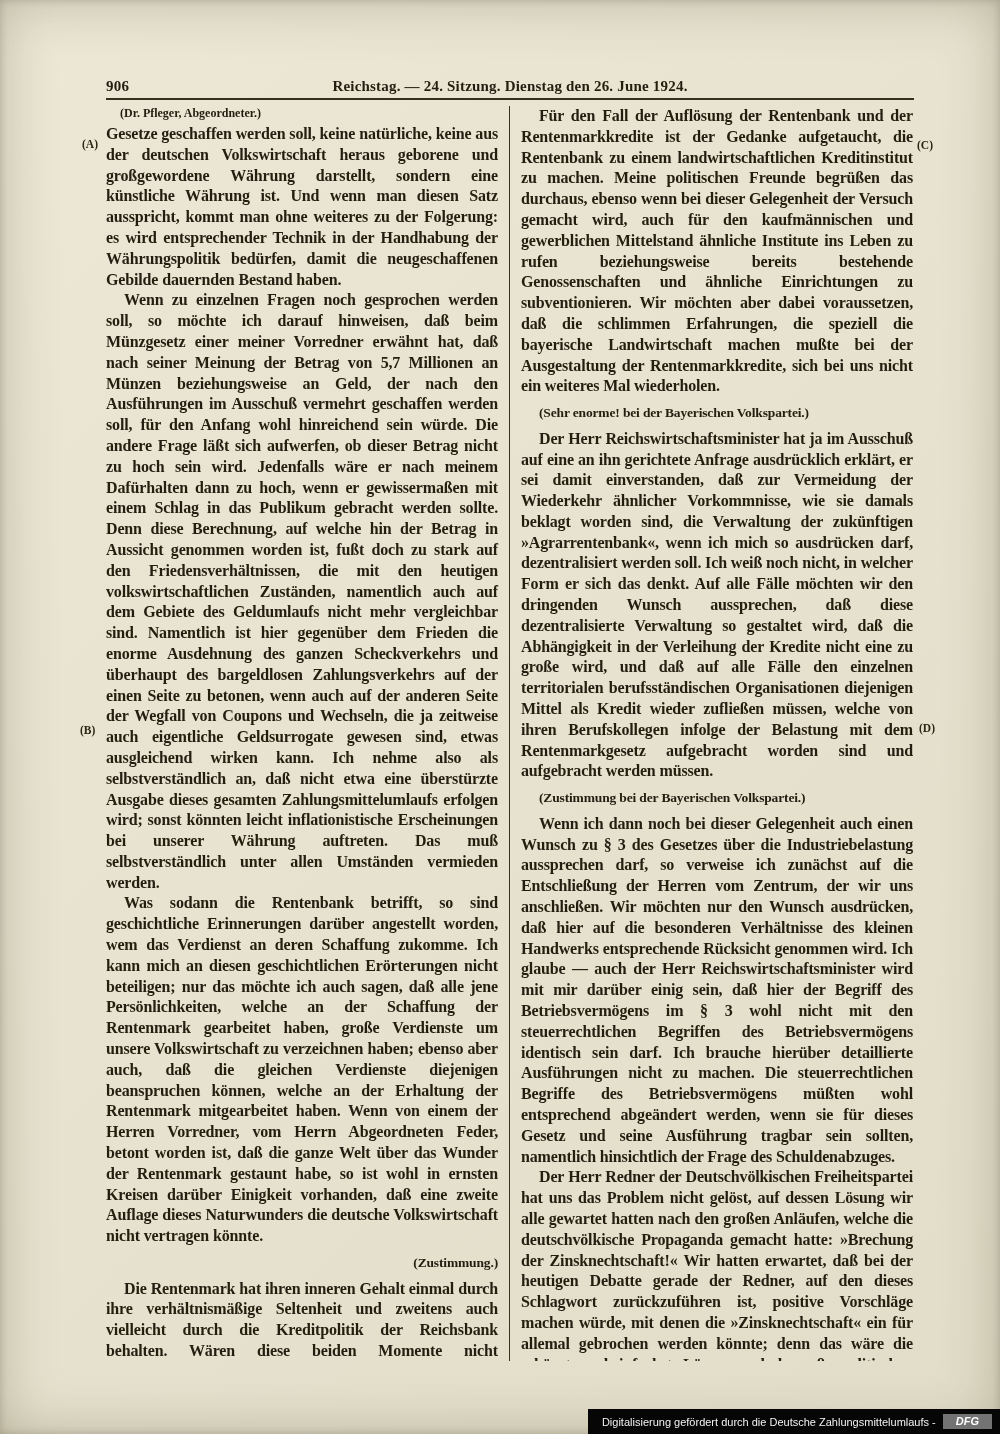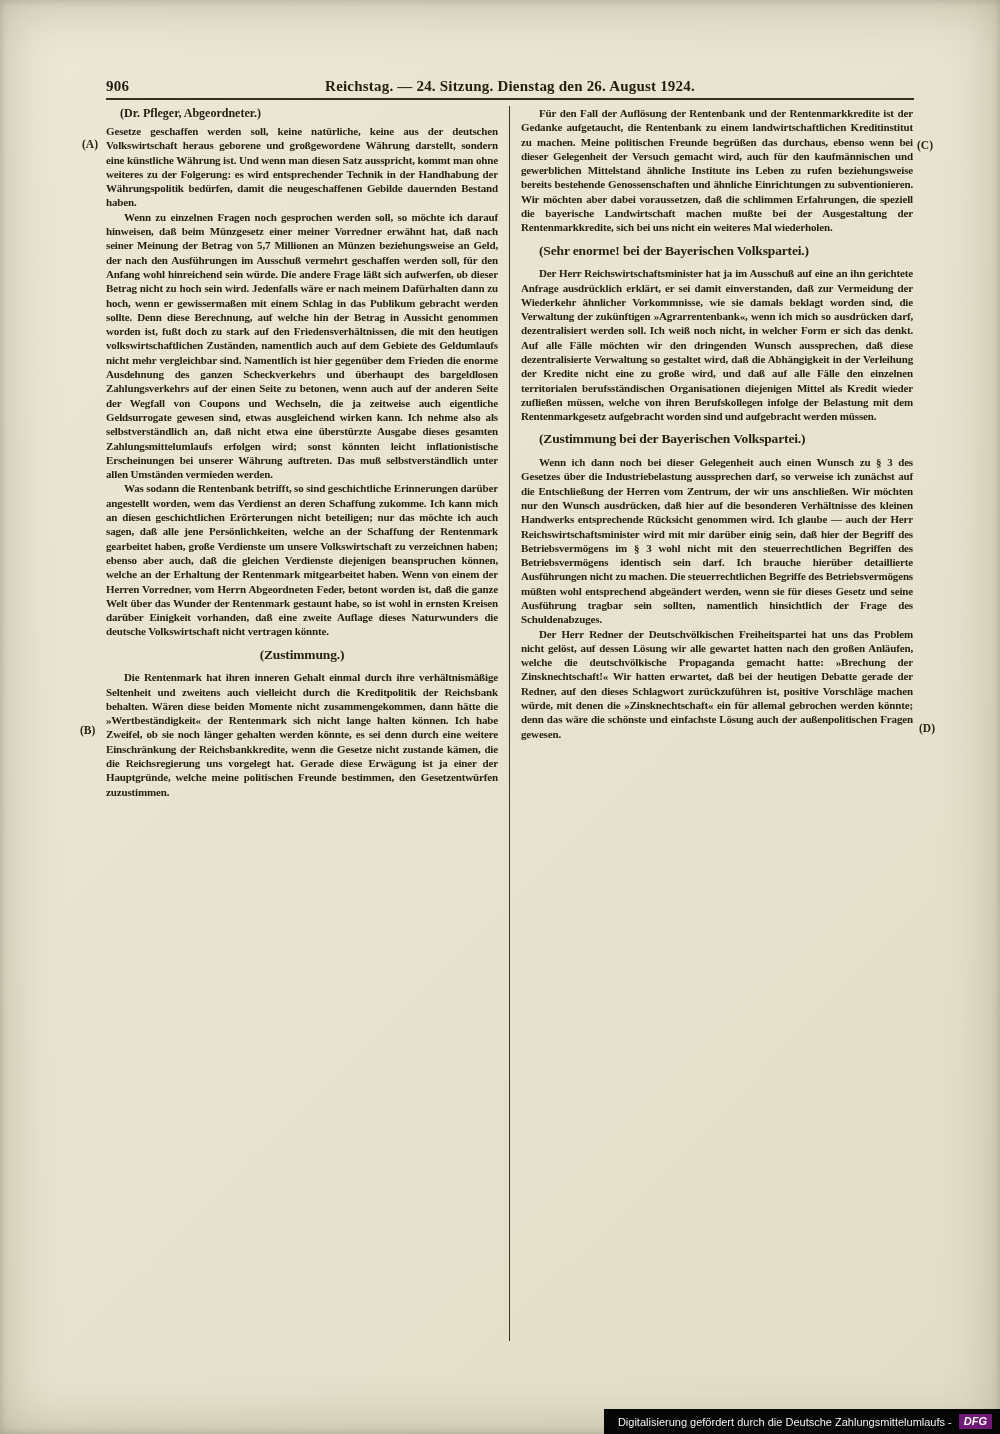--- a/index.html
+++ b/index.html
@@ -51,40 +51,40 @@
     margin: 0 11px 0 11px;
   }
   .speaker-note {
     margin: 0 0 3px 14px;
     font-size: 12px;
     font-weight: bold;
     text-indent: 0;
   }
   .para {
     margin: 0;
-    font-size: 11px;
+    font-size: 16px;
     font-weight: bold;
     line-height: 1.3;
     text-align: justify;
     text-indent: 18px;
     letter-spacing: -0.15px;
     hyphens: auto;
   }
   .para.no-indent { text-indent: 0; }
   .interjection {
     margin: 7px 0;
     font-size: 13.5px;
     font-weight: bold;
     line-height: 1.3;
     text-align: left;
     text-indent: 18px;
     letter-spacing: -0.15px;
   }
   .interjection.centered {
-    text-align: center;
+    text-align: right;
     text-indent: 0;
   }
   .margin-mark {
     position: absolute;
     font-size: 11.5px;
     font-weight: bold;
     color: #2b2615;
   }
   .mark-a { left: 82px;  top: 138px; }
   .mark-b { left: 80px;  top: 724px; }
@@ -98,39 +98,39 @@
     align-items: center;
     gap: 7px;
     padding: 0 8px 0 14px;
     background: #060606;
     color: #f2f2f2;
     font-family: "Liberation Sans", sans-serif;
     font-size: 11px;
   }
   .dfg-logo {
     display: inline-block;
-    background: #701a75;
+    background: #737373;
     color: #ffffff;
     font-weight: bold;
     font-style: italic;
     font-size: 11px;
-    padding: 2px 5px;
+    padding: 2px 13px;
     line-height: 1;
   }
 </style>
 </head>
 <body>
 
 <div class="page">
 
   <div class="page-inner">
 
     <header class="page-header">
       <span class="page-number">906</span>
-      <span class="header-title">Reichstag. — 24. Sitzung.   Dienstag den 26. August 1924.</span>
+      <span class="header-title">Reichstag. — 24. Sitzung.   Dienstag den 26. June 1924.</span>
     </header>
     <div class="header-rule"></div>
 
     <main class="columns">
 
       <section class="col col-left">
         <p class="speaker-note">(Dr. Pfleger, Abgeordneter.)</p>
         <p class="para no-indent">Gesetze geschaffen werden soll, keine natürliche, keine aus der deutschen Volkswirtschaft heraus geborene und großgewordene Währung darstellt, sondern eine künstliche Währung ist. Und wenn man diesen Satz ausspricht, kommt man ohne weiteres zu der Folgerung: es wird entsprechender Technik in der Handhabung der Währungspolitik bedürfen, damit die neugeschaffenen Gebilde dauernden Bestand haben.</p>
         <p class="para">Wenn zu einzelnen Fragen noch gesprochen werden soll, so möchte ich darauf hinweisen, daß beim Münzgesetz einer meiner Vorredner erwähnt hat, daß nach seiner Meinung der Betrag von 5,7 Millionen an Münzen beziehungsweise an Geld, der nach den Ausführungen im Ausschuß vermehrt geschaffen werden soll, für den Anfang wohl hinreichend sein würde. Die andere Frage läßt sich aufwerfen, ob dieser Betrag nicht zu hoch sein wird. Jedenfalls wäre er nach meinem Dafürhalten dann zu hoch, wenn er gewissermaßen mit einem Schlag in das Publikum gebracht werden sollte. Denn diese Berechnung, auf welche hin der Betrag in Aussicht genommen worden ist, fußt doch zu stark auf den Friedensverhältnissen, die mit den heutigen volkswirtschaftlichen Zuständen, namentlich auch auf dem Gebiete des Geldumlaufs nicht mehr vergleichbar sind. Namentlich ist hier gegenüber dem Frieden die enorme Ausdehnung des ganzen Scheckverkehrs und überhaupt des bargeldlosen Zahlungsverkehrs auf der einen Seite zu betonen, wenn auch auf der anderen Seite der Wegfall von Coupons und Wechseln, die ja zeitweise auch eigentliche Geldsurrogate gewesen sind, etwas ausgleichend wirken kann. Ich nehme also als selbstverständlich an, daß nicht etwa eine überstürzte Ausgabe dieses gesamten Zahlungsmittelumlaufs erfolgen wird; sonst könnten leicht inflationistische Erscheinungen bei unserer Währung auftreten. Das muß selbstverständlich unter allen Umständen vermieden werden.</p>
         <p class="para">Was sodann die Rentenbank betrifft, so sind geschichtliche Erinnerungen darüber angestellt worden, wem das Verdienst an deren Schaffung zukomme. Ich kann mich an diesen geschichtlichen Erörterungen nicht beteiligen; nur das möchte ich auch sagen, daß alle jene Persönlichkeiten, welche an der Schaffung der Rentenmark gearbeitet haben, große Verdienste um unsere Volkswirtschaft zu verzeichnen haben; ebenso aber auch, daß die gleichen Verdienste diejenigen beanspruchen können, welche an der Erhaltung der Rentenmark mitgearbeitet haben. Wenn von einem der Herren Vorredner, vom Herrn Abgeordneten Feder, betont worden ist, daß die ganze Welt über das Wunder der Rentenmark gestaunt habe, so ist wohl in ernsten Kreisen darüber Einigkeit vorhanden, daß eine zweite Auflage dieses Naturwunders die deutsche Volkswirtschaft nicht vertragen könnte.</p>

